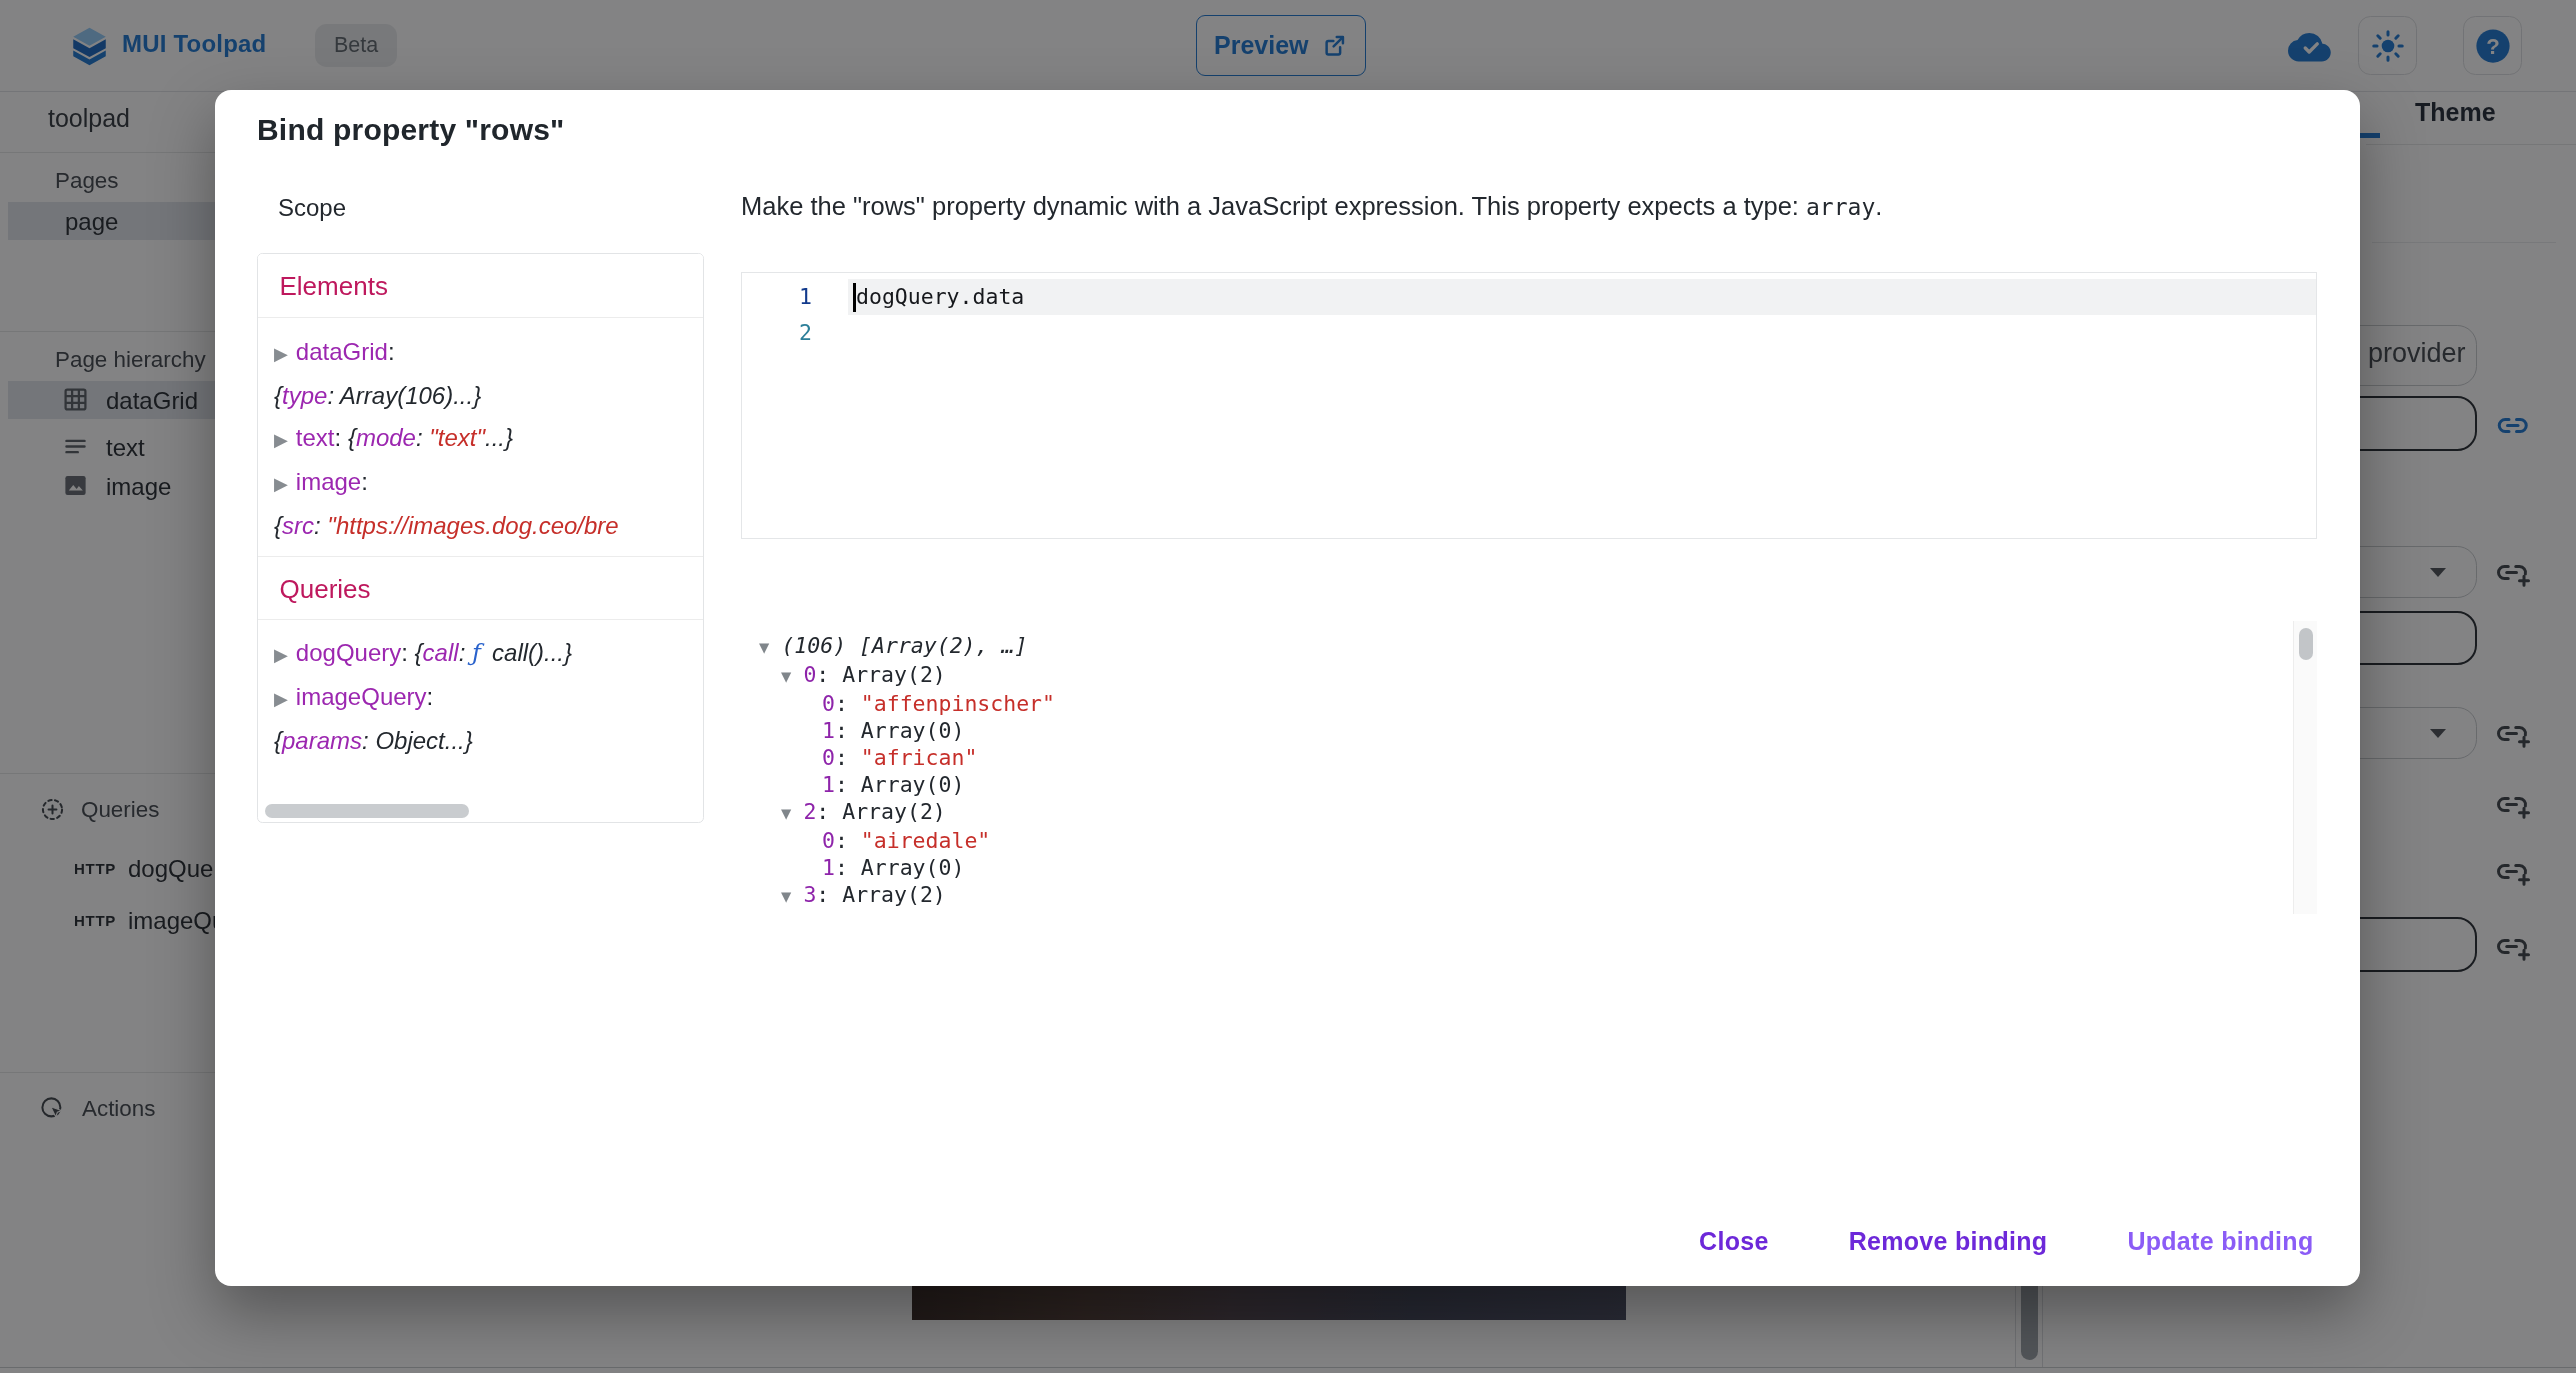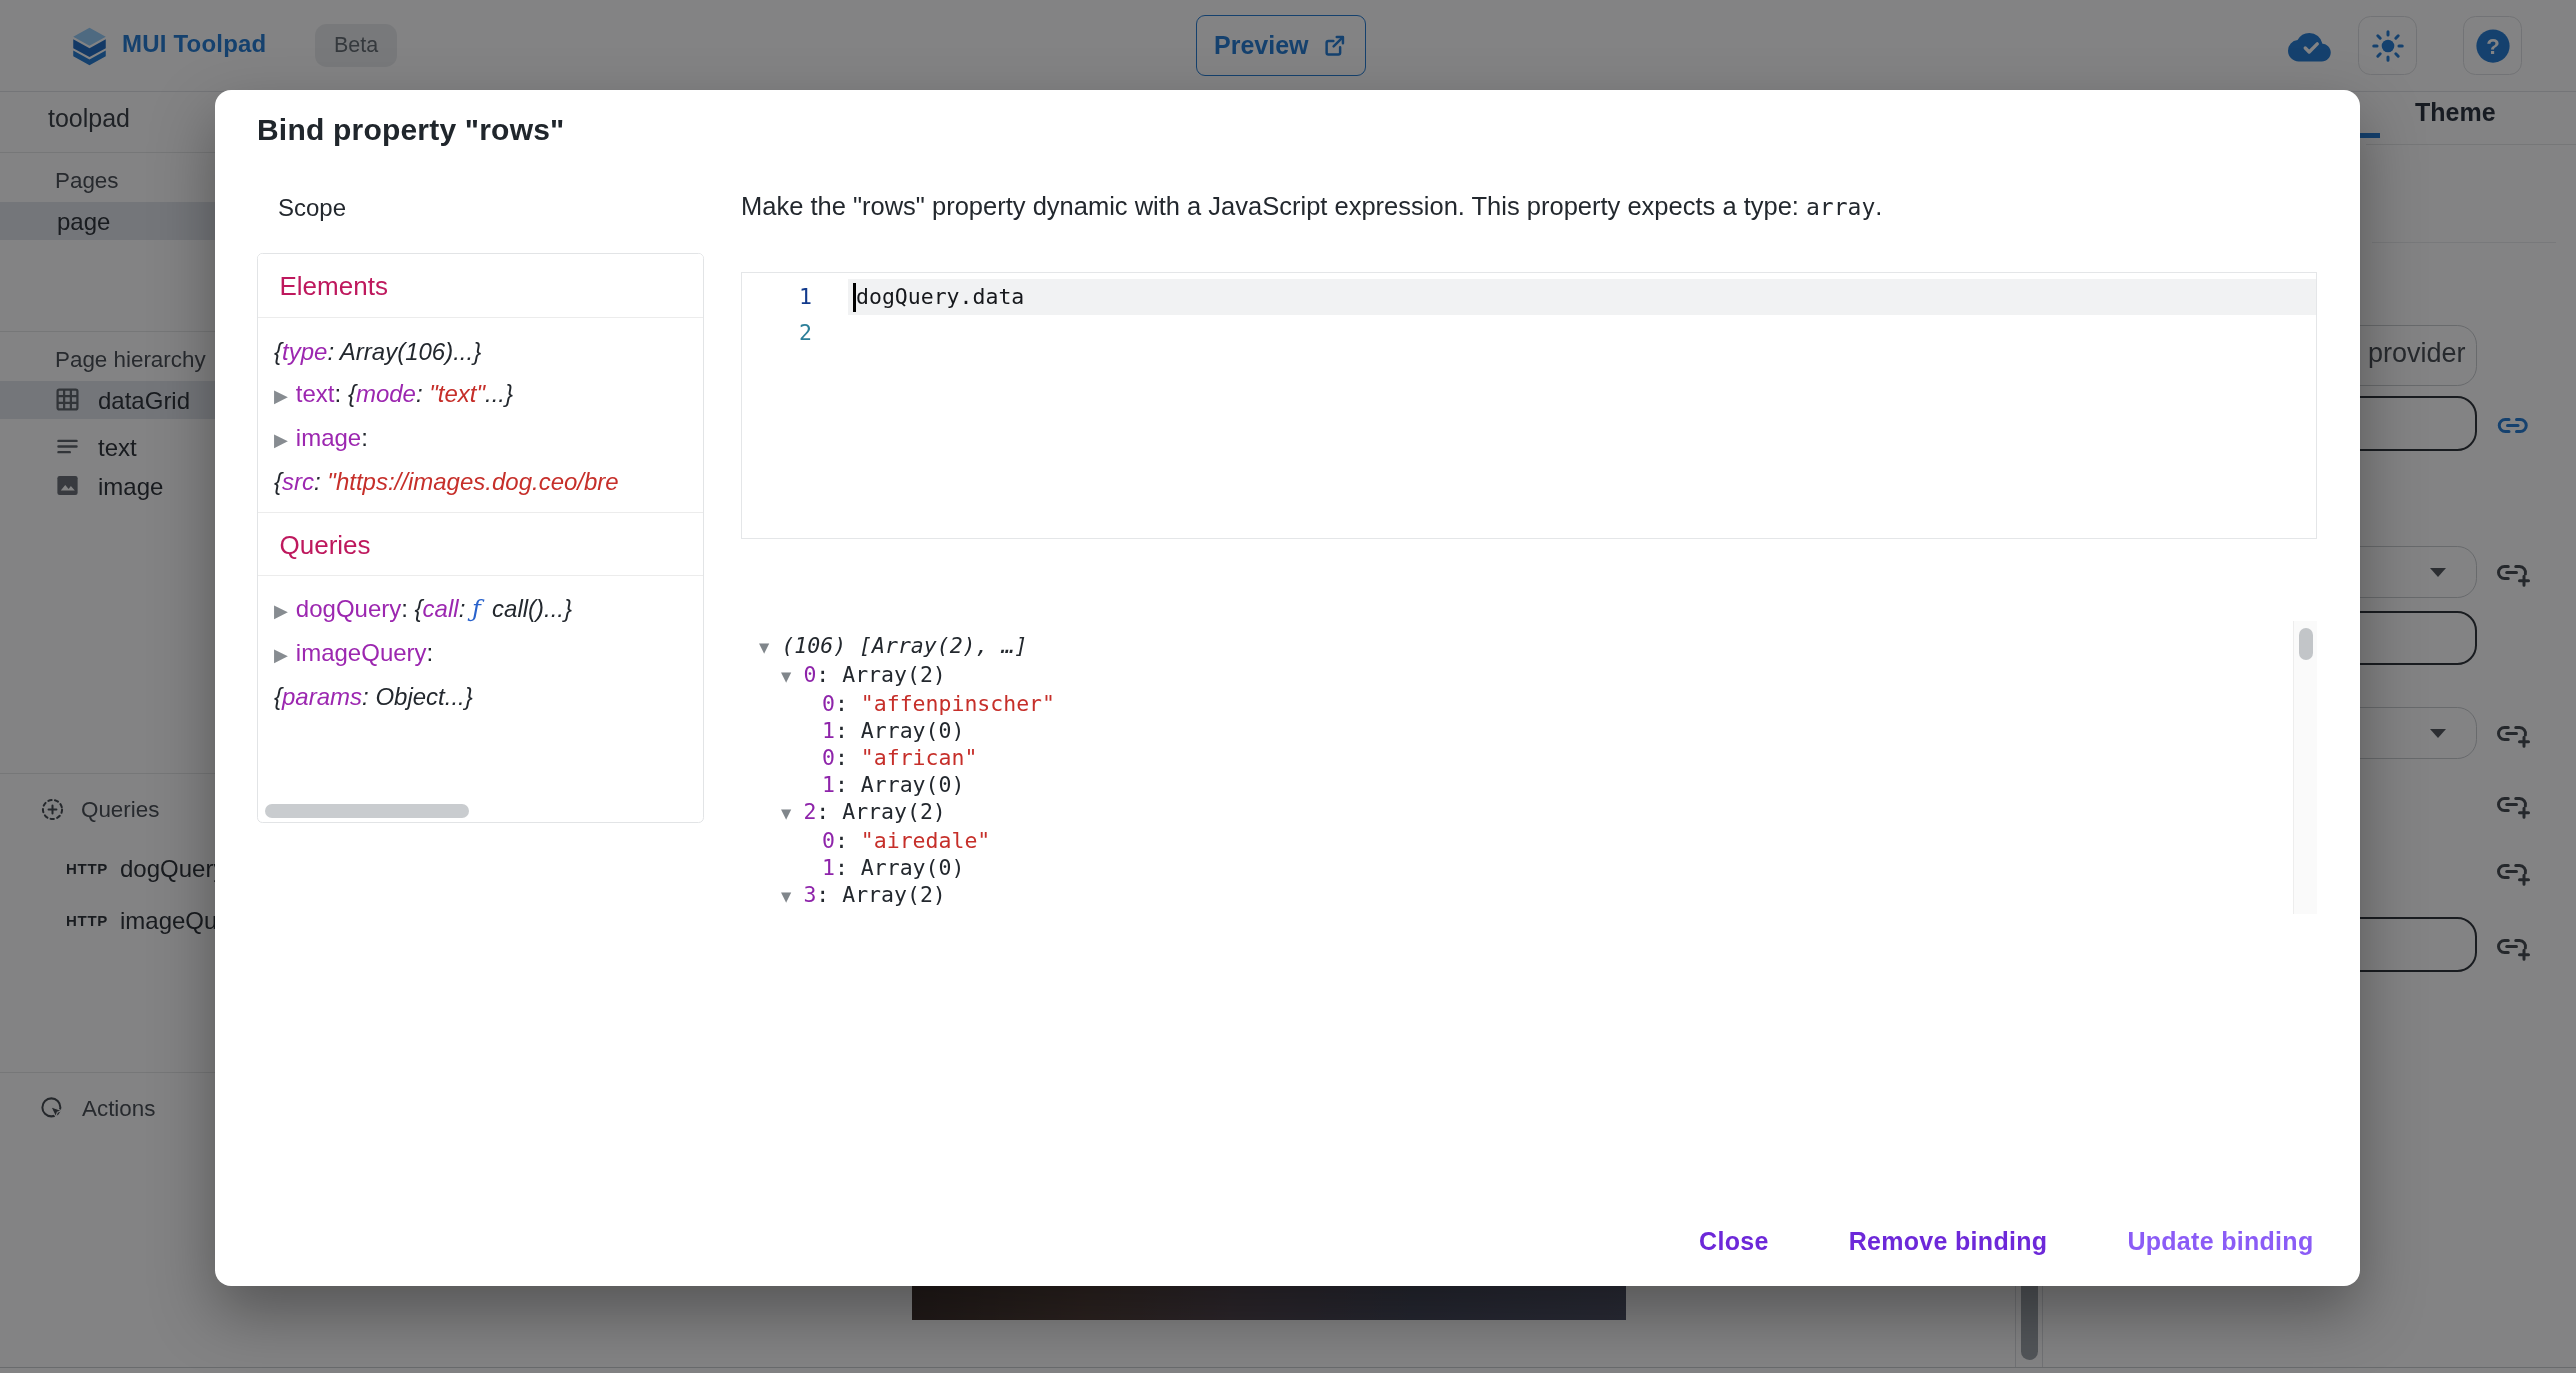--- a/index.html
+++ b/index.html
@@ -19,21 +19,21 @@
     gap:12.5px; color:#1976d2; font-size:25px; font-weight:700; background:#fff; cursor:pointer; }
   .iconbtn { position:absolute; top:16px; width:59px; height:59px; border:0.9px solid #dcdee1;
     border-radius:12.5px; display:flex; align-items:center; justify-content:center; color:#1976d2; background:transparent;}
   #cloud-wrap { position:absolute; left:2288px; top:24px; width:45px; height:45px; color:#1976d2; }
 
   
   #sidebar { position:absolute; left:0; top:93px; width:250px; bottom:7.2px; background:#fff; }
   .sb-divider { position:absolute; left:0; width:250px; height:0.9px; background:#e3e5e7; }
   .sb-h1 { position:absolute; left:48px; font-size:25px; color:#2f353b; }
   .sb-label { position:absolute; left:55px; font-size:22.4px; color:#40464d; }
-  .sb-row { position:absolute; left:0; width:250px; height:38px; cursor:pointer; }
+  .sb-row { position:absolute; left:8px; width:250px; height:38px; cursor:pointer; }
   .sb-row.sel { background:#dfe4ea; }
   .sb-item-txt { position:absolute; font-size:24px; color:#23282e; top:6.3px; }
   .sb-ic { position:absolute; width:27px; height:27px; color:#565c63; top:5.4px; }
   .http-tag { position:absolute; left:66px; top:9.8px; font-size:15px; font-weight:800; letter-spacing:0.7px; color:#23282e; }
   .sec-ic { position:absolute; left:39px; width:27px; height:27px; color:#3c4248; }
 
   
   #dog-image { position:absolute; left:912px; top:1250px; width:714px; height:70px;
     background:linear-gradient(95deg,#33241f 0%,#4a372f 25%,#4b3f47 45%,#3e4154 70%,#46495e 100%); }
   .canvas-sb-line { position:absolute; top:984px; width:0.9px; height:383px; background:#dadcdf; }
@@ -274,20 +274,21 @@
 
 <div id="backdrop"></div>
 
 <div id="modal">
   <div id="dlg-title">Bind property "rows"</div>
 
   <div id="scope-label">Scope</div>
   <div id="scope-box">
     <div class="scope-header">Elements</div>
     <div class="scope-tree">
+        <div class="tl ind0"><span class="tk-arrow">▶</span><span class="tk-key">dataGrid</span><span class="tk-plain">:</span></div>
         <div class="tl ind0"><span class="tk-pre">{</span><span class="tk-prop">type</span><span class="tk-pre">: Array(106)...}</span></div>
         <div class="tl ind0"><span class="tk-arrow">▶</span><span class="tk-key">text</span><span class="tk-plain">: </span><span class="tk-pre">{</span><span class="tk-prop">mode</span><span class="tk-pre">: </span><span class="tk-str">"text"</span><span class="tk-pre">...}</span></div>
         <div class="tl ind0"><span class="tk-arrow">▶</span><span class="tk-key">image</span><span class="tk-plain">:</span></div>
         <div class="tl ind0"><span class="tk-pre">{</span><span class="tk-prop">src</span><span class="tk-pre">: </span><span class="tk-str">"https://images.dog.ceo/bre</span></div>
       </div>
     <div class="scope-header qh">Queries</div>
     <div class="scope-tree">
         <div class="tl ind0"><span class="tk-arrow">▶</span><span class="tk-key">dogQuery</span><span class="tk-plain">: </span><span class="tk-pre">{</span><span class="tk-prop">call</span><span class="tk-pre">: </span><span class="tk-fn">ƒ</span><span class="tk-pre"> call()...}</span></div>
         <div class="tl ind0"><span class="tk-arrow">▶</span><span class="tk-key">imageQuery</span><span class="tk-plain">:</span></div>
         <div class="tl ind0"><span class="tk-pre">{</span><span class="tk-prop">params</span><span class="tk-pre">: Object...}</span></div>

